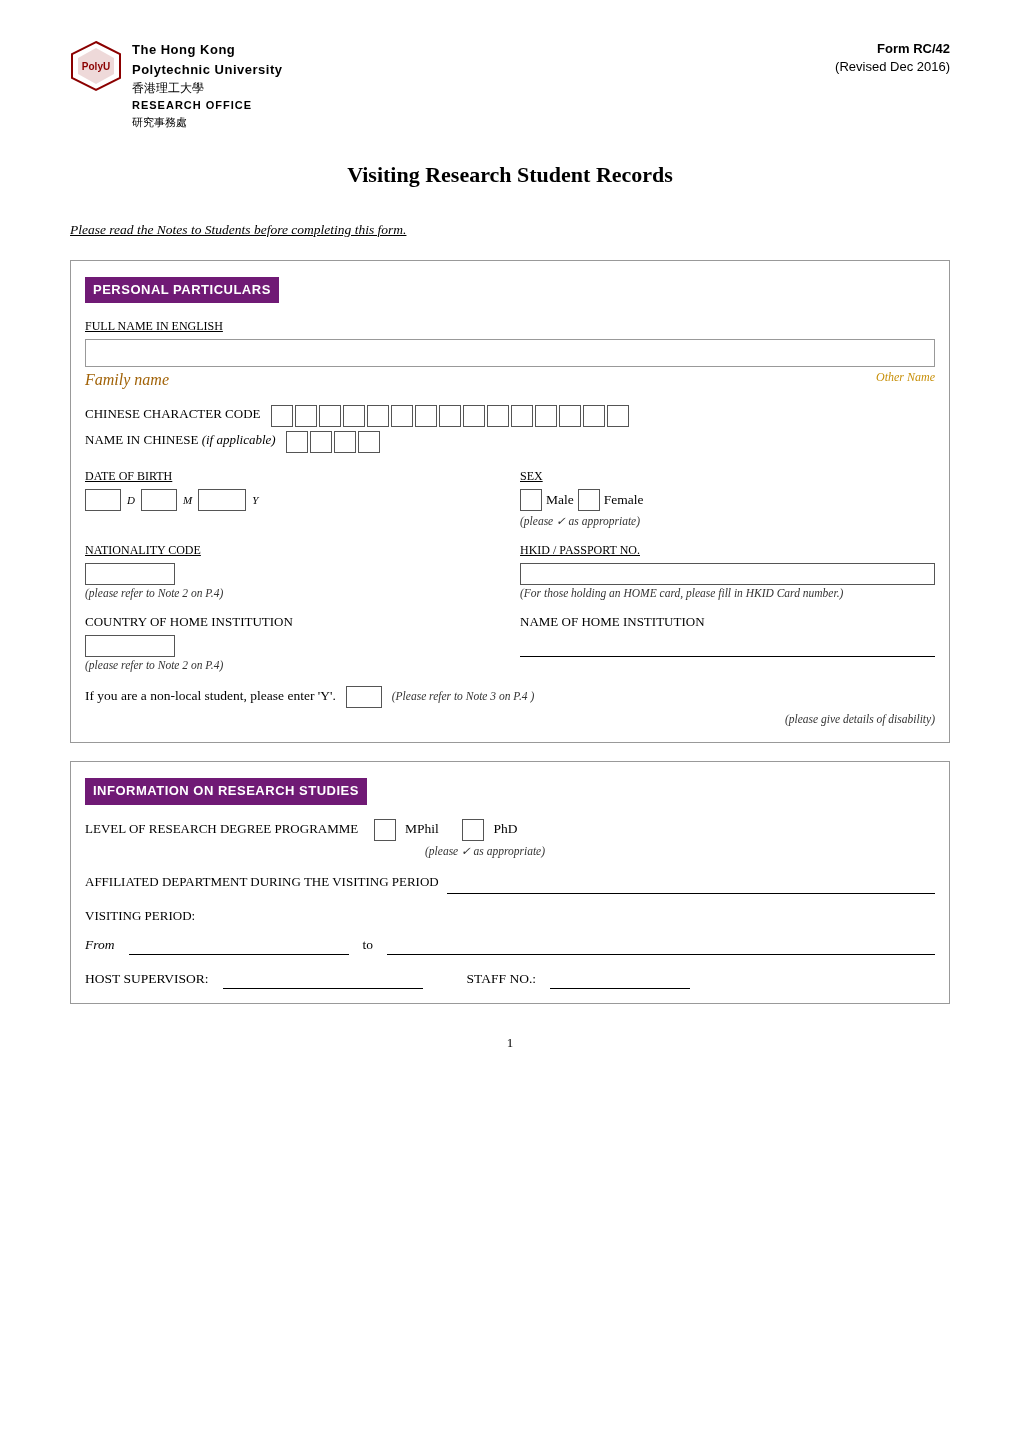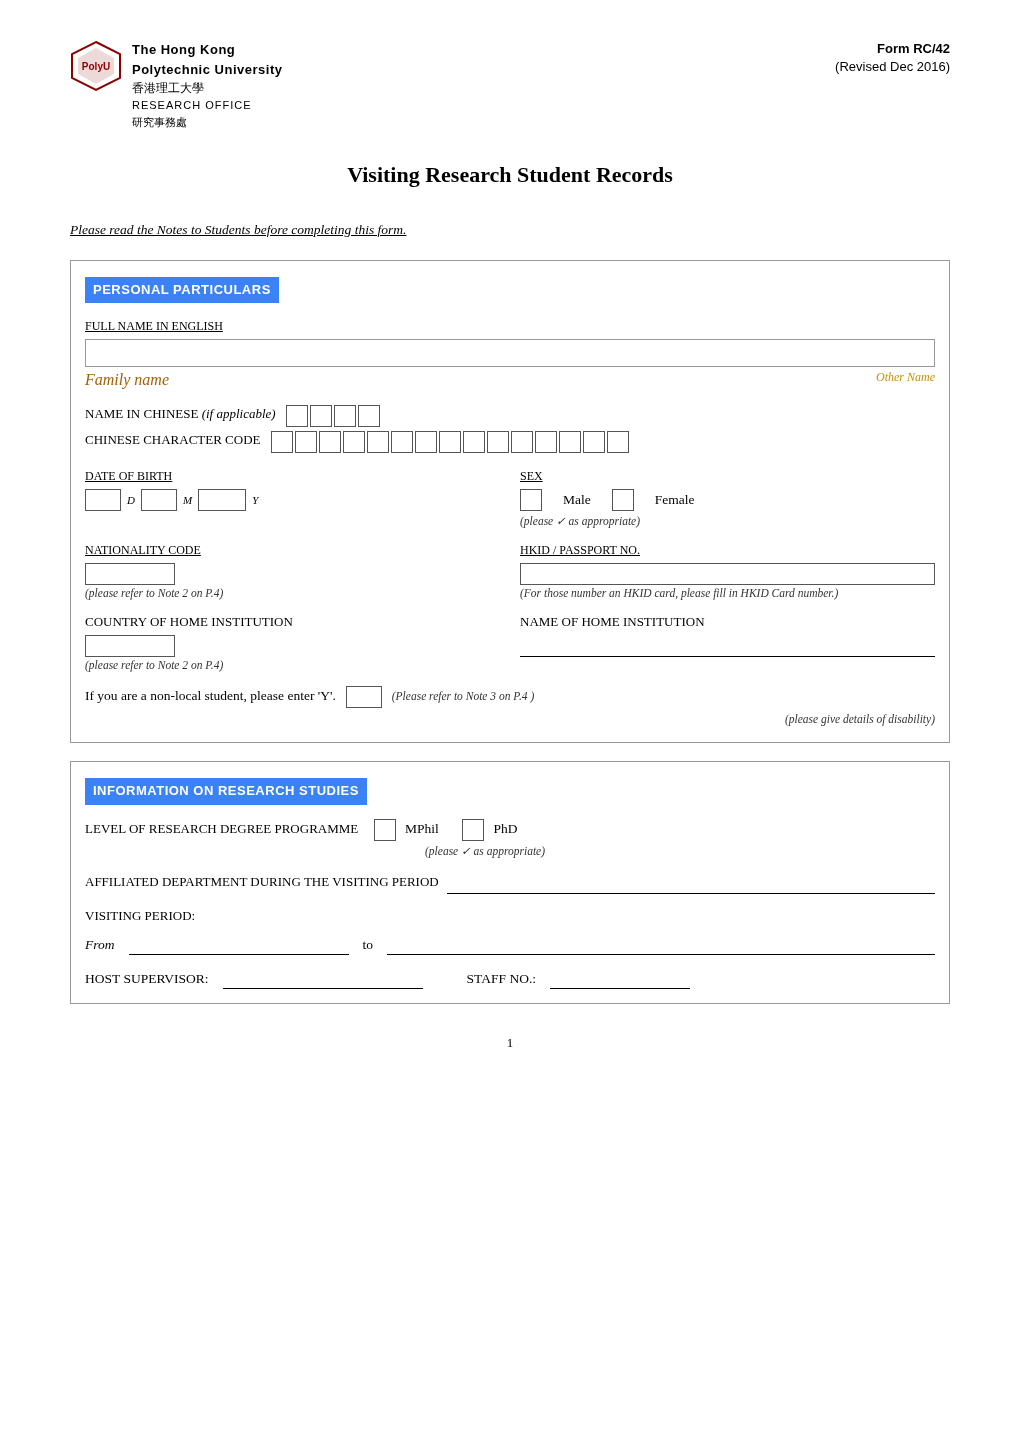--- a/index.html
+++ b/index.html
@@ -39,20 +39,21 @@
     .logo-text .university-name {
       font-size: 13px;
       font-weight: bold;
       letter-spacing: 0.5px;
     }
     .logo-text .research-office {
       font-family: Arial, sans-serif;
       font-size: 11px;
       letter-spacing: 1px;
       text-transform: uppercase;
+      font-weight: bold;
     }
     .logo-text .research-chinese {
       font-size: 11px;
     }
     .form-ref {
       text-align: right;
       font-family: Arial, sans-serif;
       font-size: 13px;
     }
     .form-ref .form-number {
@@ -70,21 +71,21 @@
     
     .instruction {
       font-style: italic;
       text-decoration: underline;
       font-size: 13.5px;
       margin-bottom: 20px;
     }
 
     
     .section-header {
-      background: #3b82f6;
+      background: #701a75;
       color: #fff;
       font-weight: bold;
       font-family: Arial, sans-serif;
       font-size: 13px;
       padding: 4px 8px;
       display: inline-block;
       margin-bottom: 14px;
       letter-spacing: 0.5px;
     }
 
@@ -188,21 +189,21 @@
     }
     .dob-letter {
       font-size: 11px;
       font-style: italic;
     }
 
     
     .sex-row {
       display: flex;
       align-items: center;
-      gap: 21px;
+      gap: 4px;
       margin-bottom: 2px;
     }
 
     
     .note-text {
       font-style: italic;
       font-size: 11.5px;
       color: #333;
     }
 
@@ -307,45 +308,45 @@
   </div>
   <div class="full-name-row"></div>
   <div class="full-name-subrow">
     <span class="family-name-label">Family name</span>
     <span class="other-name-label">Other Name</span>
   </div>
 
   
   <div style="margin-bottom: 14px;">
     <div class="chinese-row">
+      <span class="field-label-no-underline">CHINESE CHARACTER CODE</span>
+      <div class="chinese-char-boxes">
+        <div class="char-box"></div>
+        <div class="char-box"></div>
+        <div class="char-box"></div>
+        <div class="char-box"></div>
+        <div class="char-box"></div>
+        <div class="char-box"></div>
+        <div class="char-box"></div>
+        <div class="char-box"></div>
+        <div class="char-box"></div>
+        <div class="char-box"></div>
+        <div class="char-box"></div>
+        <div class="char-box"></div>
+        <div class="char-box"></div>
+        <div class="char-box"></div>
+        <div class="char-box"></div>
+      </div>
+    </div>
+    <div class="chinese-row">
       <span class="field-label-no-underline">
         <span>NAME IN CHINESE</span>
         <em>(if applicable)</em>
       </span>
       <div class="chinese-char-boxes">
-        <div class="char-box"></div>
-        <div class="char-box"></div>
-        <div class="char-box"></div>
-        <div class="char-box"></div>
-      </div>
-    </div>
-    <div class="chinese-row">
-      <span class="field-label-no-underline">CHINESE CHARACTER CODE</span>
-      <div class="chinese-char-boxes">
-        <div class="char-box"></div>
-        <div class="char-box"></div>
-        <div class="char-box"></div>
-        <div class="char-box"></div>
-        <div class="char-box"></div>
-        <div class="char-box"></div>
-        <div class="char-box"></div>
-        <div class="char-box"></div>
-        <div class="char-box"></div>
-        <div class="char-box"></div>
-        <div class="char-box"></div>
         <div class="char-box"></div>
         <div class="char-box"></div>
         <div class="char-box"></div>
         <div class="char-box"></div>
       </div>
     </div>
   </div>
 
   
   <div class="two-col">
@@ -379,21 +380,21 @@
       <div>
         <span class="small-box small-box-nationality"></span>
       </div>
       <div class="note-text">(please refer to Note 2 on P.4)</div>
     </div>
     <div class="col-right">
       <div><span class="field-label">HKID / PASSPORT NO.</span></div>
       <div style="width:100%;">
         <span class="small-box-passport" style="border:1px solid #555; display:block; height:22px; width:100%;"></span>
       </div>
-      <div class="note-text">(For those number an HKID card, please fill in HKID Card number.)</div>
+      <div class="note-text">(For those holding an HOME card, please fill in HKID Card number.)</div>
     </div>
   </div>
 
   
   <div class="two-col">
     <div class="col-left">
       <div><span class="field-label-no-underline">COUNTRY OF HOME INSTITUTION</span></div>
       <div>
         <span class="small-box small-box-country"></span>
       </div>

